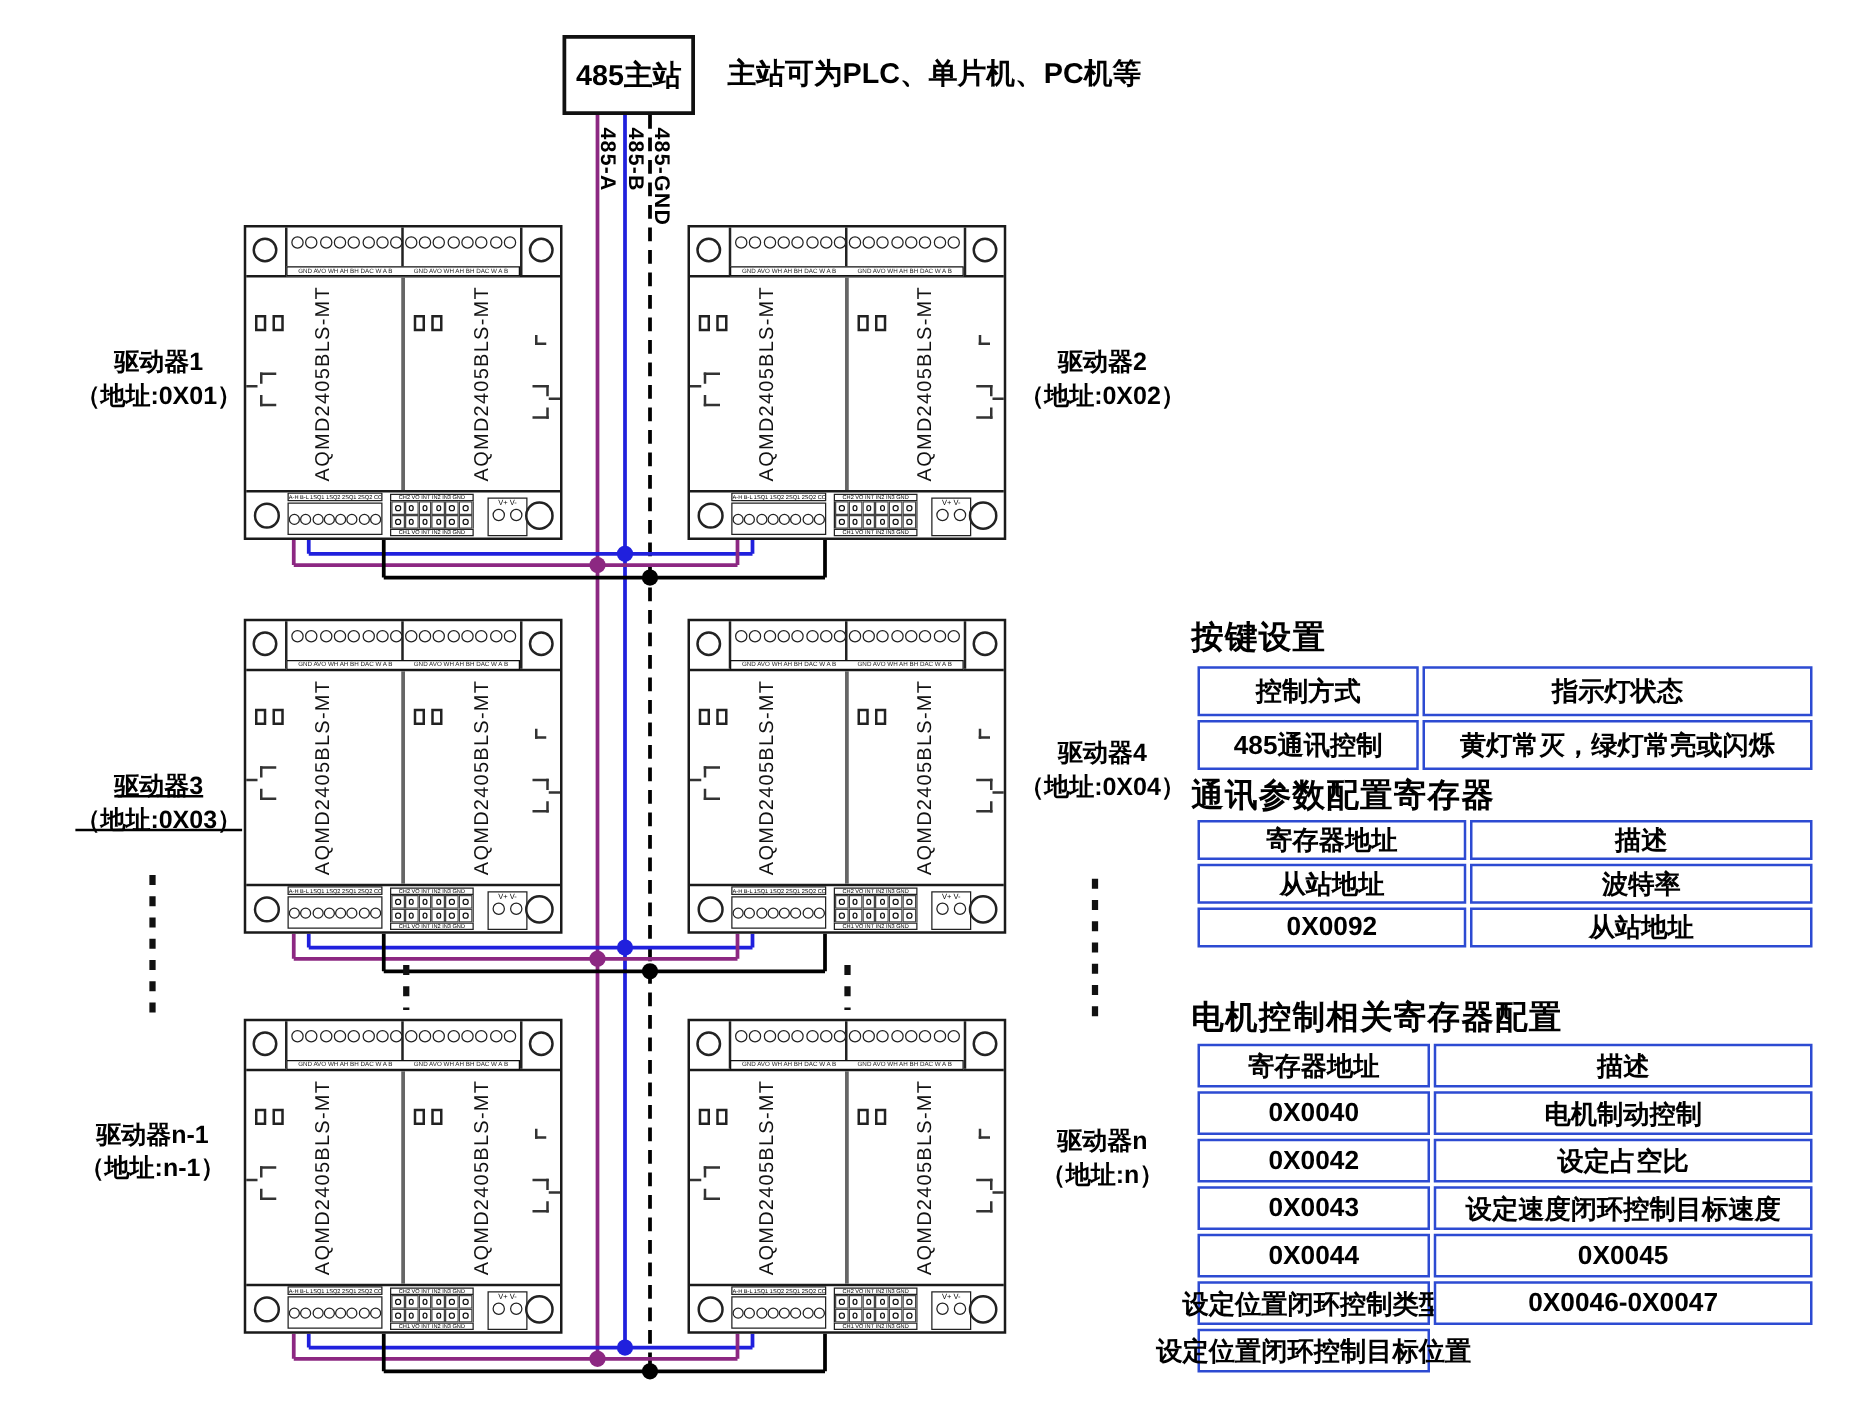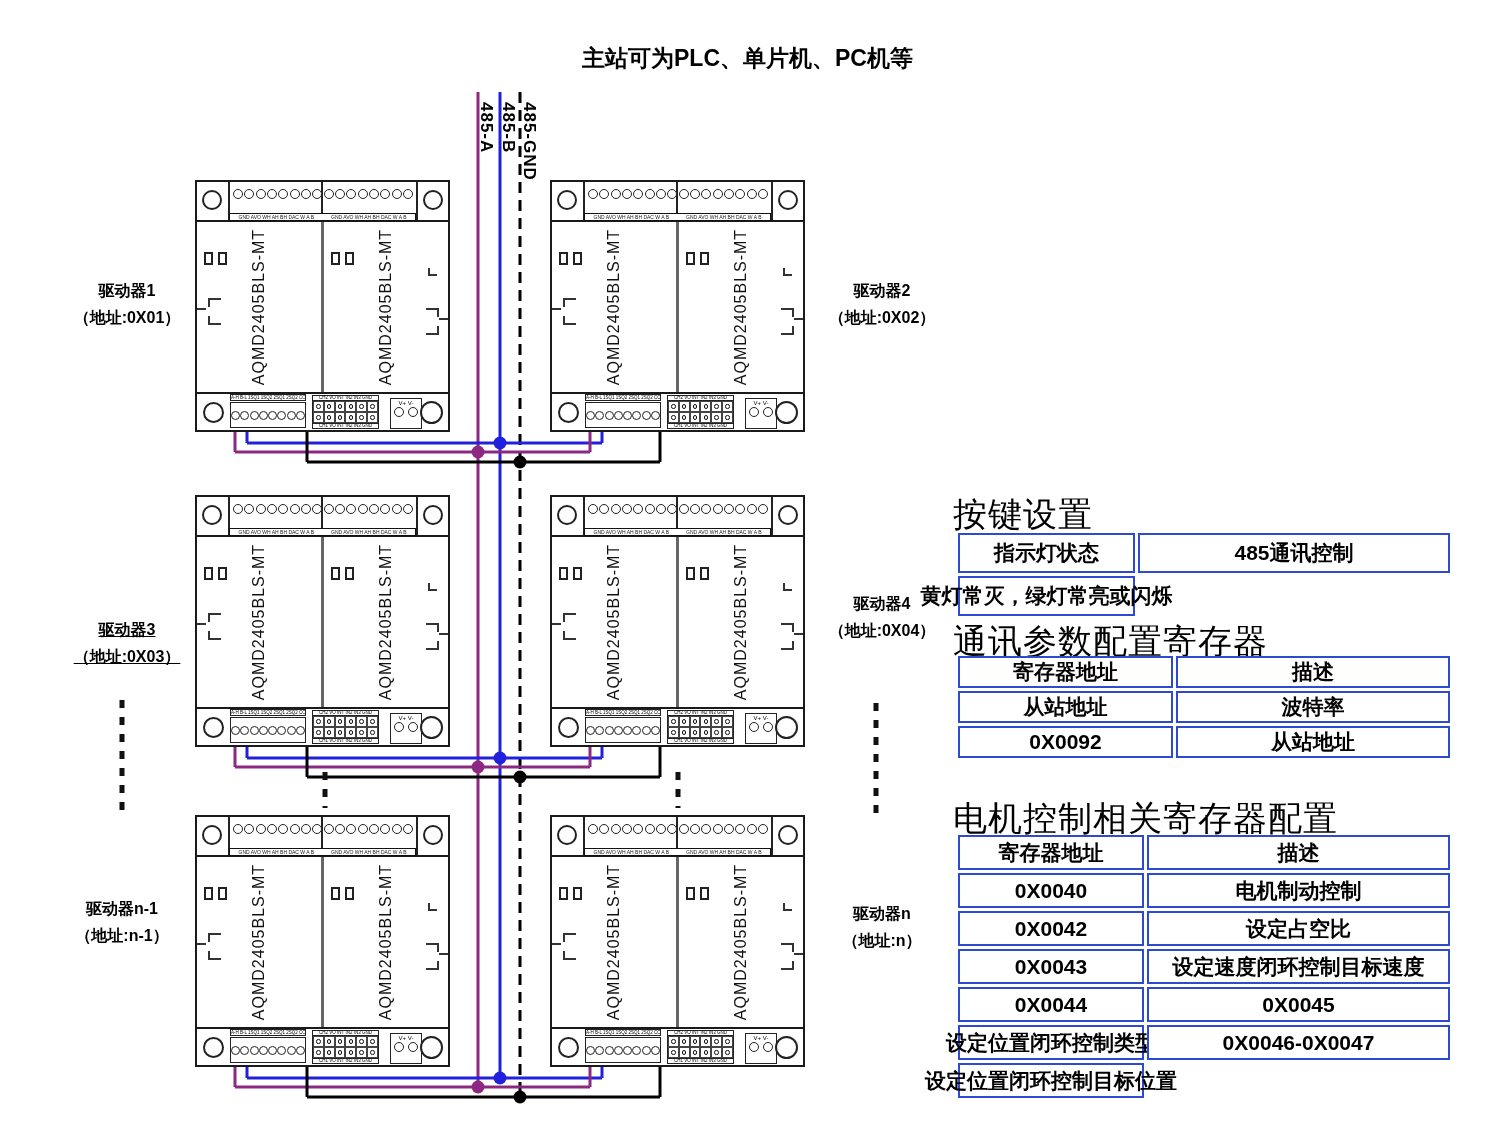--- a/index.html
+++ b/index.html
@@ -10,21 +10,21 @@
   .master-box{position:absolute;left:450px;top:28px;width:106px;height:64px;
     border:3px solid #111;box-sizing:border-box;display:flex;align-items:center;justify-content:center;
     font-weight:bold;font-size:23px;background:#fff;}
   .master-note{position:absolute;left:570px;top:43px;font-weight:bold;font-size:23px;white-space:nowrap;margin-left:12px;}
 
   
   .wire-label{position:absolute;writing-mode:vertical-rl;text-orientation:mixed;
     font-weight:bold;font-size:17px;letter-spacing:1px;line-height:15px;color:#000;white-space:nowrap;}
 
   
-  .drv-label{position:absolute;width:180px;text-align:center;font-weight:bold;font-size:16px;line-height:27px;}
+  .drv-label{position:absolute;width:180px;text-align:center;font-weight:bold;font-size:20px;line-height:27px;}
 
   
   .driver{position:absolute;width:255px;height:252px;border:2px solid #1a1a1a;box-sizing:border-box;background:#fff;}
   .d-top{position:relative;height:38px;border-bottom:2px solid #1a1a1a;}
   .d-top .vl{position:absolute;top:0;bottom:0;border-left:2px solid #222;}
   .d-top .vl.v1{left:31px}.d-top .vl.v2{left:124px}.d-top .vl.v3{left:219px}
   .hole{display:block;border:2px solid #222;border-radius:50%;box-sizing:border-box;background:#fff;}
   .d-top .hole.hl{position:absolute;left:5px;top:8px;width:20px;height:20px;}
   .d-top .hole.hr{position:absolute;right:5px;top:8px;width:20px;height:20px;}
   .d-top .tcircles{position:absolute;left:36px;top:7px;width:180px;display:flex;justify-content:space-between;}
@@ -59,21 +59,21 @@
     text-align:center;overflow:hidden;white-space:nowrap;background:#fff;}
   .pin-grid{display:grid;grid-template-columns:repeat(6,1fr);border-left:1px solid #222;border-right:1px solid #222;}
   .pin{height:11px;border:1px solid #444;box-sizing:border-box;display:flex;align-items:center;justify-content:center;background:#fff;}
   .pin b{width:4.5px;height:4.5px;border:1px solid #111;border-radius:50%;box-sizing:border-box;}
   .pwr{position:absolute;left:193px;top:4px;width:32px;height:31px;border:1px solid #222;box-sizing:border-box;text-align:center;background:#fff;}
   .pwr .pwr-label{font-size:6px;line-height:8px;white-space:nowrap;overflow:hidden;}
   .pwr .pc{display:flex;justify-content:space-evenly;}
   .pwr .pc i{width:10px;height:10px;border:1.5px solid #222;border-radius:50%;box-sizing:border-box;}
 
   
-  .tbl-title{position:absolute;font-weight:normal;font-size:34px;letter-spacing:1px;white-space:nowrap;}
+  .tbl-title{position:absolute;font-weight:bold;font-size:26px;letter-spacing:1px;white-space:nowrap;}
   .blue-table{position:absolute;display:grid;gap:3px;}
   .bt-cell{border:2px solid var(--tb,#2d4bd2);box-sizing:border-box;display:flex;align-items:center;justify-content:center;
     font-weight:bold;font-size:21px;background:#fff;white-space:nowrap;}
 
   svg#wires{position:absolute;left:0;top:0;}
 </style>
 </head>
 <body>
 
 <div id="app">
@@ -116,20 +116,23 @@
       <line x1="307" y1="1057" x2="307" y2="1097" stroke="#000000" stroke-width="3"></line>
       <line x1="660" y1="1057" x2="660" y2="1097" stroke="#000000" stroke-width="3"></line>
       <line x1="307" y1="1097" x2="660" y2="1097" stroke="#000000" stroke-width="3"></line>
       <circle cx="520" cy="1097" r="6.5" fill="#000000"></circle>
       <line x1="122" y1="700" x2="122" y2="815" stroke="#111" stroke-width="5" stroke-dasharray="8 9"></line>
       <line x1="325" y1="772" x2="325" y2="808" stroke="#111" stroke-width="5" stroke-dasharray="8 9"></line>
       <line x1="678" y1="772" x2="678" y2="808" stroke="#111" stroke-width="5" stroke-dasharray="8 9"></line>
       <line x1="876" y1="703" x2="876" y2="818" stroke="#111" stroke-width="5" stroke-dasharray="8 9"></line>
     </svg>
 
+  <div class="master-box">
+    <span>485主站</span>
+  </div>
   <div class="master-note">主站可为PLC、单片机、PC机等</div>
 
   <div id="wire-labels">
       <div class="wire-label" style="left: 479px; top: 102px;">485-A</div>
       <div class="wire-label" style="left: 501px; top: 102px;">485-B</div>
       <div class="wire-label" style="left: 522px; top: 102px;">485-GND</div>
     </div>
   <div id="driver-boxes">
       <div class="driver" style="left: 195px; top: 180px;">
     <div class="d-top">
@@ -838,20 +841,21 @@
         <div>（地址:n-1）</div>
       </div>
       <div class="drv-label" style="left: 792px; top: 900px;">
         <div>驱动器n</div>
         <div>（地址:n）</div>
       </div>
     </div>
   <div id="tables">
       <div class="tbl-title" style="left: 953px; top: 492px;">按键设置</div>
       <div class="blue-table" style="left: 958px; top: 533px; width: 492px; grid-template-columns: 177px 1fr; grid-auto-rows: 40px;">
+        <div class="bt-cell">控制方式</div>
         <div class="bt-cell">指示灯状态</div>
         <div class="bt-cell">485通讯控制</div>
         <div class="bt-cell">黄灯常灭，绿灯常亮或闪烁</div>
       </div>
       <div class="tbl-title" style="left: 953px; top: 619px;">通讯参数配置寄存器</div>
       <div class="blue-table" style="left: 958px; top: 656px; width: 492px; grid-template-columns: 215px 1fr; grid-auto-rows: 32px;">
         <div class="bt-cell">寄存器地址</div>
         <div class="bt-cell">描述</div>
         <div class="bt-cell">从站地址</div>
         <div class="bt-cell">波特率</div>

